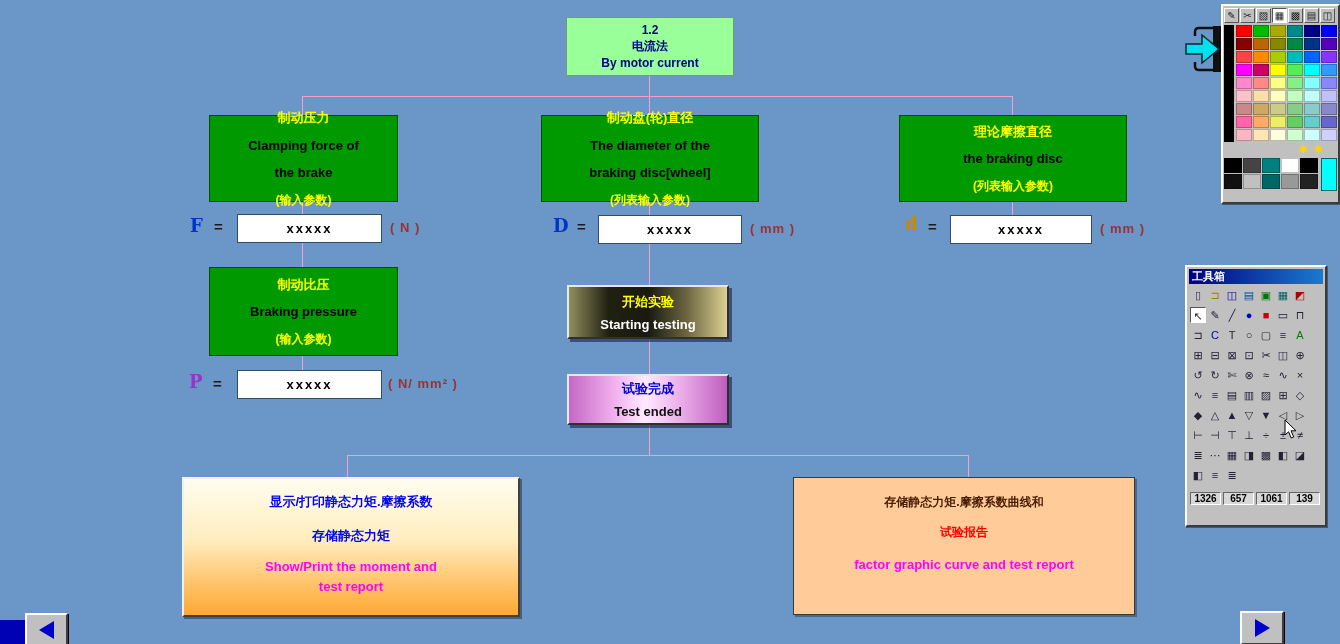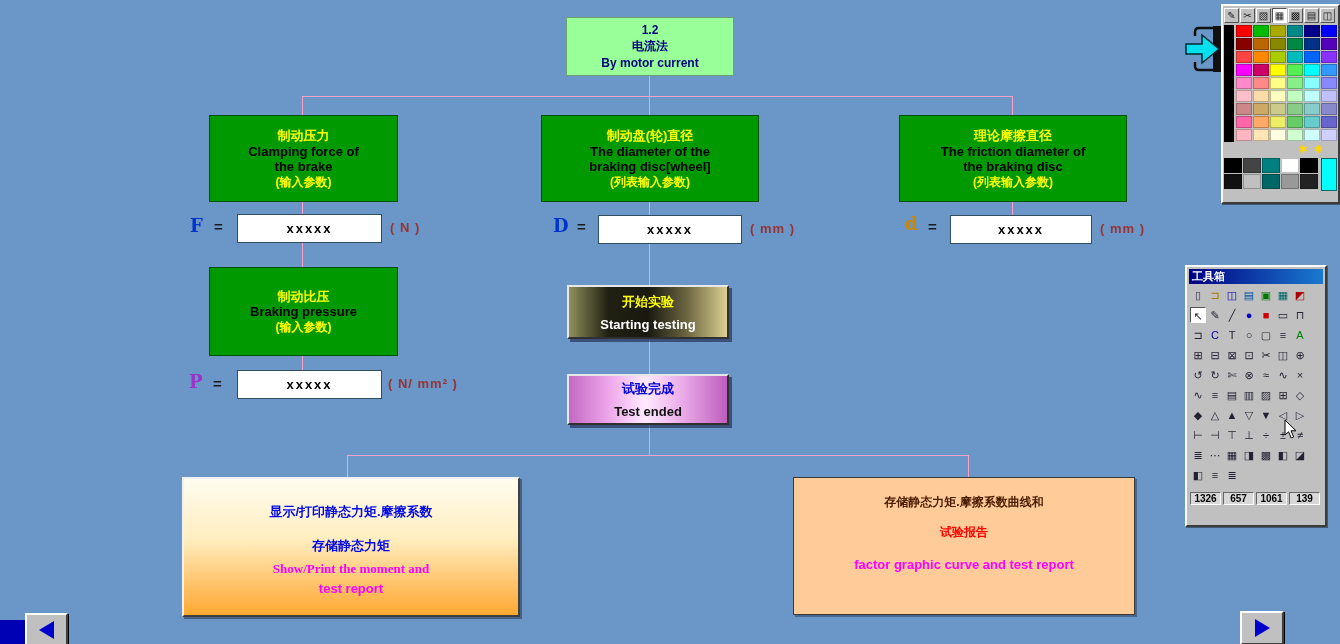--- a/index.html
+++ b/index.html
@@ -10,21 +10,21 @@
   
   .hline{position:absolute;height:1px;background:var(--connector,#F8A0C8);z-index:1;}
   .vline{position:absolute;width:1px;background:var(--connector,#F8A0C8);z-index:1;}
 
   
   .root{position:absolute;left:566px;top:17px;width:166px;height:57px;z-index:2;
         background:var(--root_box_bg,#99FF99);border:1px solid #6f9f6f;
         color:var(--root_box_text,#000080);font-weight:bold;font-size:12px;text-align:center;
         display:flex;flex-direction:column;justify-content:center;gap:1px;}
   .gbox{position:absolute;background:var(--green_box,#009900);border:1px solid #005200;z-index:2;
-        text-align:center;display:flex;flex-direction:column;justify-content:center;gap:0;
+        text-align:center;display:flex;flex-direction:column;justify-content:center;gap:12px;
         font-weight:bold;font-size:13px;color:#000;line-height:1.2;}
   .gbox .zh{color:var(--green_box_title,#FFFF00);}
   .gbox .note{color:var(--green_box_title,#FFFF00);font-size:12px;}
   #pbox1{left:209px;top:115px;width:187px;height:85px;}
   #pbox2{left:541px;top:115px;width:216px;height:85px;}
   #pbox3{left:899px;top:115px;width:226px;height:85px;}
   #pbox4{left:209px;top:267px;width:187px;height:87px;}
 
   
   .sym{position:absolute;z-index:3;font:bold 18px "DejaVu Serif",serif;}
@@ -48,24 +48,24 @@
          background:linear-gradient(90deg,#c468c4 0%,#eda6ea 25%,#ffeaff 48%,#eaaae8 72%,#be5ebe 100%);}
   #end-btn .zh{color:#0000d8;font-family:Liberation Serif, serif;}
   #end-btn .en{color:#101010;}
 
   
   #show-box{position:absolute;left:182px;top:477px;width:334px;height:136px;z-index:2;
         background:linear-gradient(180deg,#fffdf0 0%,#ffedbe 45%,#ffc268 78%,#ffa832 100%);
         border:2px solid;border-color:#f0f0f0 #404040 #404040 #f0f0f0;
         box-shadow:2px 2px 0 rgba(0,0,0,.35);text-align:center;font-weight:bold;cursor:pointer;}
   #show-box .zh{color:#0008e8;font-size:13px;}
-  #show-box .z1{margin-top:24px;}
+  #show-box .z1{margin-top:14px;}
   #show-box .z2{margin-top:16px;}
   #show-box .en{color:var(--magenta_text,#FF00FF);font-size:13px;line-height:20px;}
-  #show-box .e1{margin-top:4px;font-family:Liberation Serif, serif;}
+  #show-box .e1{margin-top:12px;}
   #store-box{position:absolute;left:793px;top:477px;width:340px;height:136px;z-index:2;
         background:var(--peach_box_bg,#FFCC99);border:1px solid #3a3a3a;
         box-shadow:2px 2px 0 rgba(0,0,0,.3);text-align:center;font-weight:bold;cursor:pointer;}
   #store-box .zh1{color:#4a1c00;font-size:12px;margin-top:16px;}
   #store-box .zh2{color:var(--red_text,#FF0000);font-size:12px;margin-top:13px;}
   #store-box .en{color:var(--magenta_text,#FF00FF);font-size:13px;margin-top:16px;}
 
   
   #corner-sq{position:absolute;left:0;top:620px;width:25px;height:24px;background:#0000B4;z-index:2;}
   .navbtn{position:absolute;z-index:2;background:var(--win_gray,#C0C0C0);border:2px solid;
@@ -141,21 +141,20 @@
   <div class="note">(输入参数)</div>
 </div>
 <div class="gbox" id="pbox2">
   <div class="zh">制动盘(轮)直径</div>
   <div class="en">The diameter of the</div>
   <div class="en">braking disc[wheel]</div>
   <div class="note">(列表输入参数)</div>
 </div>
 <div class="gbox" id="pbox3">
   <div class="zh">理论摩擦直径</div>
-  <div class="en">The friction diameter of</div>
   <div class="en">the braking disc</div>
   <div class="note">(列表输入参数)</div>
 </div>
 <div class="gbox" id="pbox4">
   <div class="zh">制动比压</div>
   <div class="en">Braking pressure</div>
   <div class="note">(输入参数)</div>
 </div>
 
 <span class="sym" style="left: 190px; top: 215px; color: rgb(0, 51, 204);">F</span>

